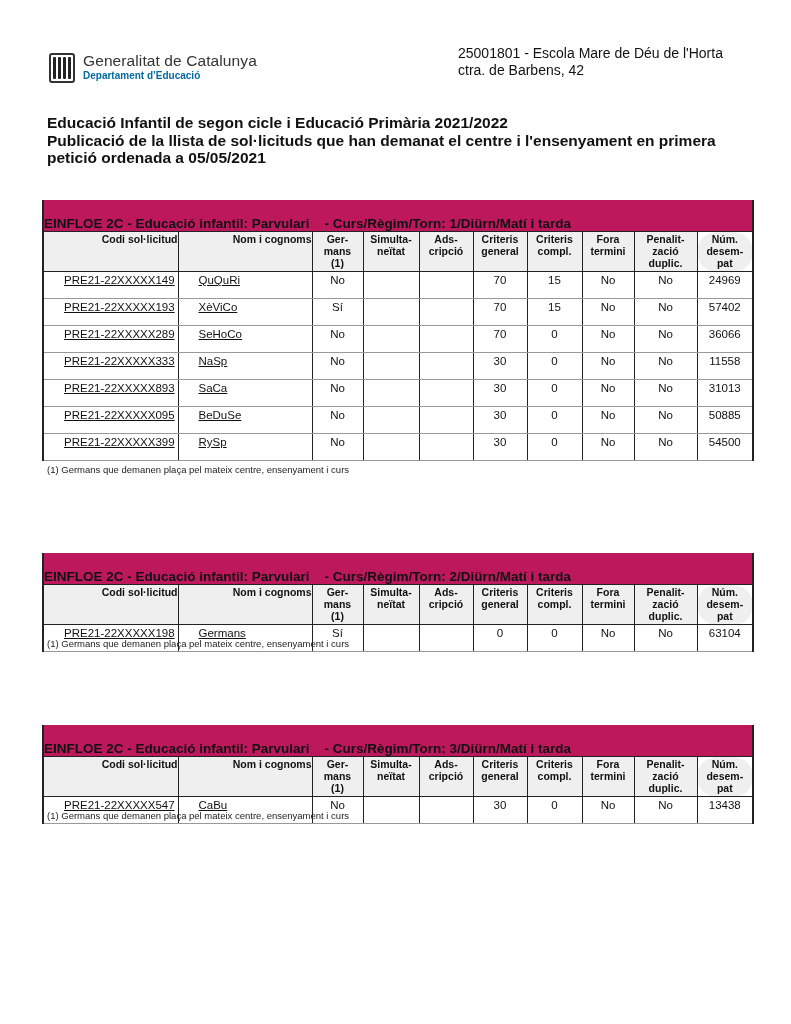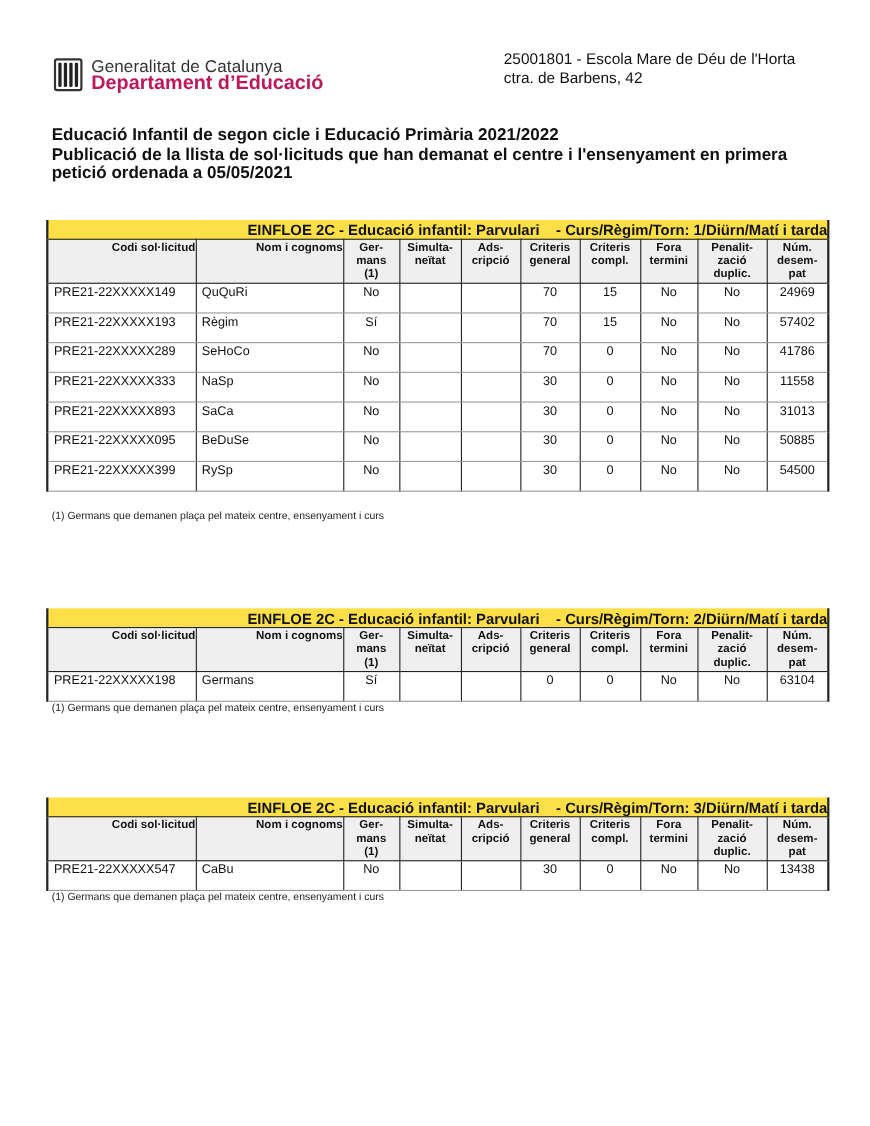--- a/index.html
+++ b/index.html
@@ -2,34 +2,34 @@
 <html><head>
 <meta charset="utf-8">
 <style>
   html, body { margin:0; padding:0; background:#fff; }
   body { width:791px; height:1024px; position:relative; font-family:"Liberation Sans", sans-serif; color:#111; overflow:hidden; }
   .logo { position:absolute; left:49px; top:53px; display:flex; align-items:flex-start; }
   .logo-mark { width:26px; height:30px; border:2px solid #333; border-radius:3px; box-sizing:border-box; display:flex; justify-content:center; align-items:center; gap:2px; background:#fff; }
   .logo-mark i { display:block; width:3px; height:22px; background:#222; border-radius:1px; }
   .logo-text { margin-left:8px; line-height:15px; }
   .logo-l1 { font-size:15.5px; color:#333; letter-spacing:0.1px; }
-  .logo-l2 { font-size:18px; font-weight:bold; color:#be185d; }
+  .logo-l2 { font-size:10px; font-weight:bold; color:#0369a1; }
   .school { position:absolute; left:429px; top:45px; font-size:14px; line-height:17px; color:#111;margin-left:29px; }
   .titles { position:absolute; left:47px; top:114px; font-size:15.5px; font-weight:bold; line-height:17.5px; width:720px; }
   table.lst { position:absolute; left:42px; width:710px; border-collapse:collapse; table-layout:fixed; font-size:11px; }
   table.lst td, table.lst th { border:1.5px solid #222; padding:0; }
-  table.lst .cap td { background:#fde047; font-weight:bold; font-size:13.5px; text-align:right; height:14px; border-top:none; border-left:2.5px solid #222; border-right:2.5px solid #222; padding-top:2px; }
+  table.lst .cap td { background:#be185d; font-weight:bold; font-size:13.5px; text-align:left; height:14px; border-top:none; border-left:2.5px solid #222; border-right:2.5px solid #222; padding-top:16px; }
   table.lst .cap .gap { white-space:pre; }
   table.lst .hdr th { background:#efefef; font-weight:bold; font-size:10.5px; line-height:12px; vertical-align:top; text-align:center; height:38px; padding-top:1px; }
   table.lst .hdr th.l { text-align:right; padding-left:5px; }
   table.lst tbody td { height:24px; vertical-align:top; font-size:11.5px; padding-top:2px; border-top:1.5px solid #999; border-bottom:1.5px solid #999; }
-  table.lst tbody td.l { padding-left:5px; }
+  table.lst tbody td.l { padding-left:20px;text-decoration:underline; }
   table.lst tbody td.c { text-align:center; }
   table.lst .hdr th:first-child, table.lst tbody td:first-child { border-left:2.5px solid #222; }
-  table.lst .hdr th:last-child, table.lst tbody td:last-child { border-right:2.5px solid #222; }
+  table.lst .hdr th:last-child, table.lst tbody td:last-child { border-right:2.5px solid #222;border-radius:20px; }
   .note { position:absolute; left:47px; font-size:9.5px; color:#222; }
 </style>
 </head>
 <body>
 
 <div class="logo">
   <div class="logo-mark">
       <i></i>
       <i></i>
       <i></i>
@@ -91,41 +91,41 @@
           <td class="c"></td>
           <td class="c"></td>
           <td class="c">70</td>
           <td class="c">15</td>
           <td class="c">No</td>
           <td class="c">No</td>
           <td class="c">24969</td>
         </tr>
         <tr>
           <td class="l">PRE21-22XXXXX193</td>
-          <td class="l">Règim</td>
+          <td class="l">XèViCo</td>
           <td class="c">Sí</td>
           <td class="c"></td>
           <td class="c"></td>
           <td class="c">70</td>
           <td class="c">15</td>
           <td class="c">No</td>
           <td class="c">No</td>
           <td class="c">57402</td>
         </tr>
         <tr>
           <td class="l">PRE21-22XXXXX289</td>
           <td class="l">SeHoCo</td>
           <td class="c">No</td>
           <td class="c"></td>
           <td class="c"></td>
           <td class="c">70</td>
           <td class="c">0</td>
           <td class="c">No</td>
           <td class="c">No</td>
-          <td class="c">41786</td>
+          <td class="c">36066</td>
         </tr>
         <tr>
           <td class="l">PRE21-22XXXXX333</td>
           <td class="l">NaSp</td>
           <td class="c">No</td>
           <td class="c"></td>
           <td class="c"></td>
           <td class="c">30</td>
           <td class="c">0</td>
           <td class="c">No</td>

